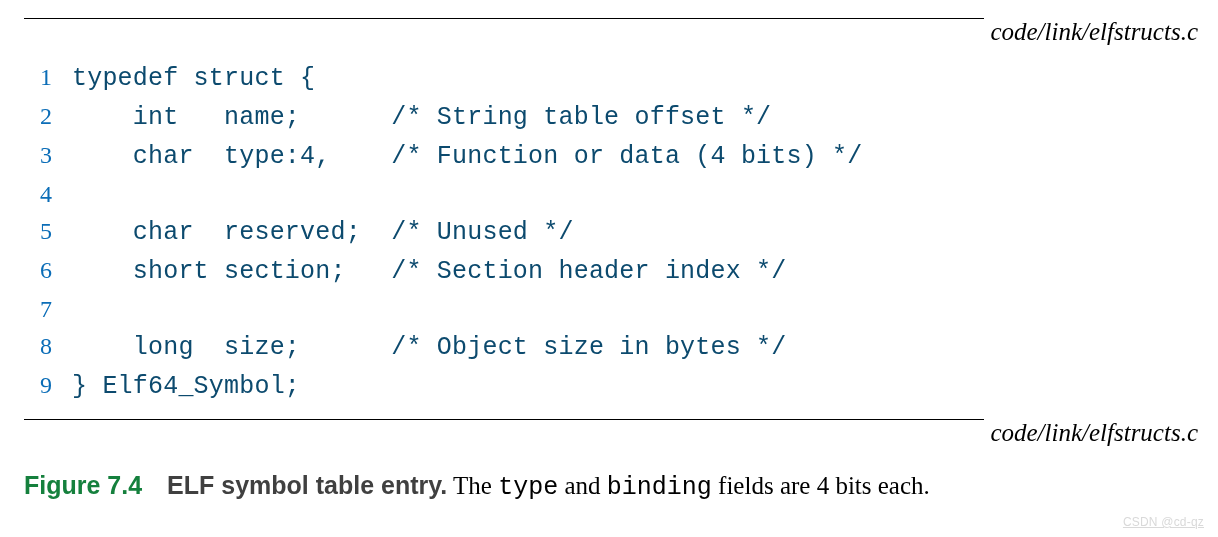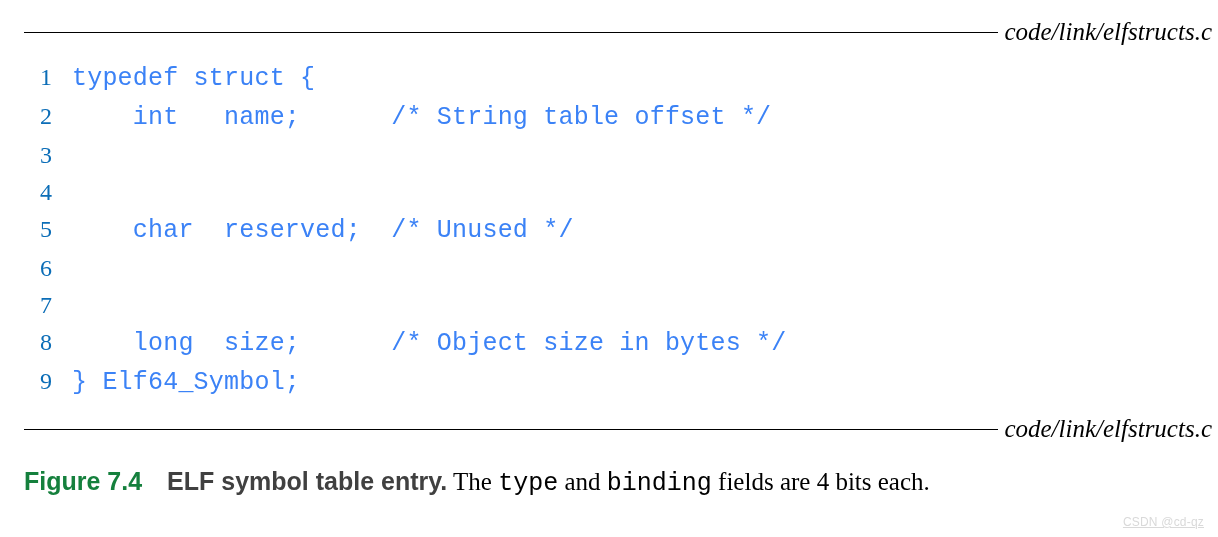--- a/index.html
+++ b/index.html
@@ -7,23 +7,22 @@
       background: #ffffff;
       width: 1218px;
       height: 537px;
       position: relative;
       font-family: Georgia, 'Times New Roman', serif;
       color: #000;
       padding-top: 18px;
     }
     .rule-row {
       display: flex;
-      align-items: center;
       padding-left: 24px;
-      padding-right: 6px;
+      padding-right: 20px;
     }
     .rule-line {
       flex: 1;
       height: 1px;
       background: #000;
     }
     .path-label {
       font-style: italic;
       font-size: 25px;
       color: #000;
@@ -44,21 +43,21 @@
       width: 56px;
       text-align: right;
       font-family: Georgia, 'Times New Roman', serif;
       font-size: 24px;
       color: #0b6db7;
       padding-right: 4px;
     }
     .code-text {
       font-family: 'Courier New', Courier, monospace;
       font-size: 25px;
-      color: #3b82f6;
+      color: #0c4a6e;
       white-space: pre;
       padding-left: 16px;
       letter-spacing: 0.2px;
     }
     .caption {
       padding-left: 24px;
       margin-top: 22px;
       font-size: 25px;
       line-height: 1.3;
     }
@@ -103,30 +102,32 @@
   <div class="code-line">
     <span class="lineno">1</span>
     <span class="code-text">typedef struct {</span>
   </div>
   <div class="code-line">
     <span class="lineno">2</span>
     <span class="code-text">    int   name;      /* String table offset */</span>
   </div>
   <div class="code-line">
     <span class="lineno">3</span>
+    <span class="code-text">    char  type:4,    /* Function or data (4 bits) */</span>
   </div>
   <div class="code-line">
     <span class="lineno">4</span>
   </div>
   <div class="code-line">
     <span class="lineno">5</span>
     <span class="code-text">    char  reserved;  /* Unused */</span>
   </div>
   <div class="code-line">
     <span class="lineno">6</span>
+    <span class="code-text">    short section;   /* Section header index */</span>
   </div>
   <div class="code-line">
     <span class="lineno">7</span>
   </div>
   <div class="code-line">
     <span class="lineno">8</span>
     <span class="code-text">    long  size;      /* Object size in bytes */</span>
   </div>
   <div class="code-line">
     <span class="lineno">9</span>

